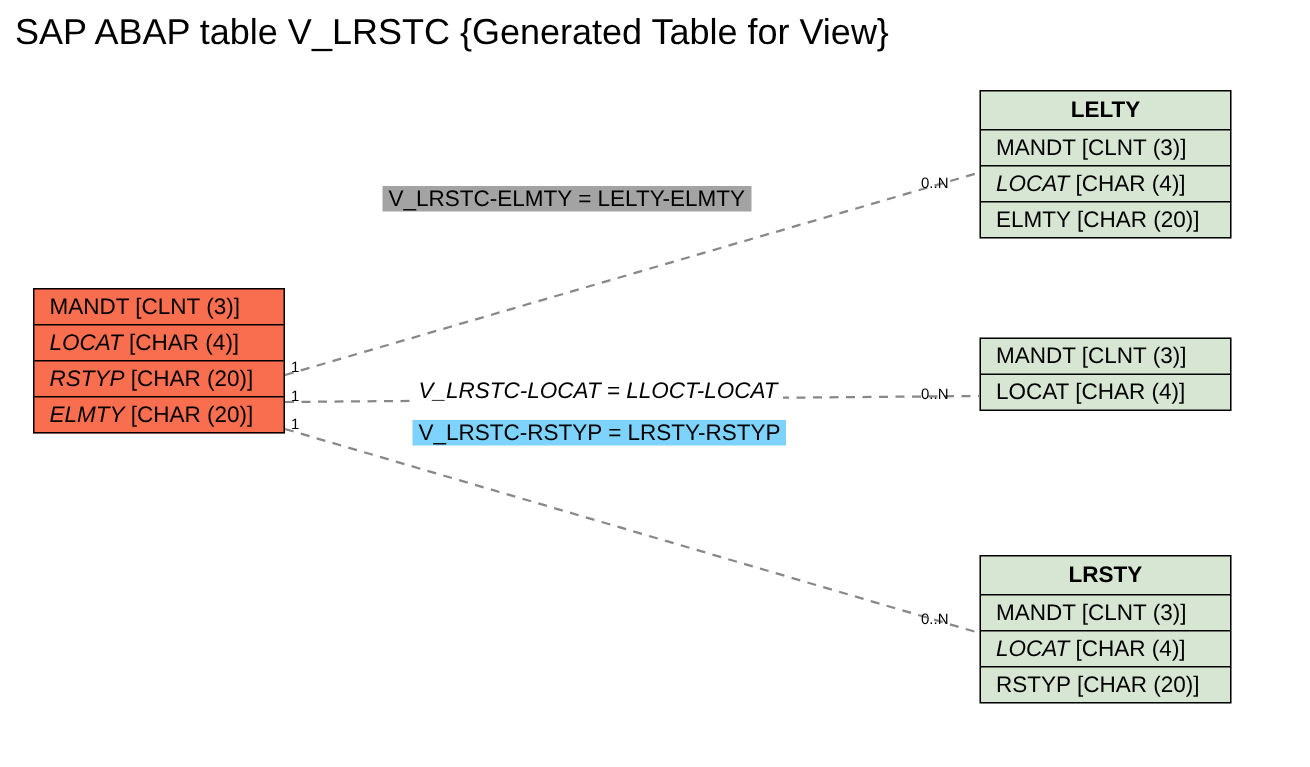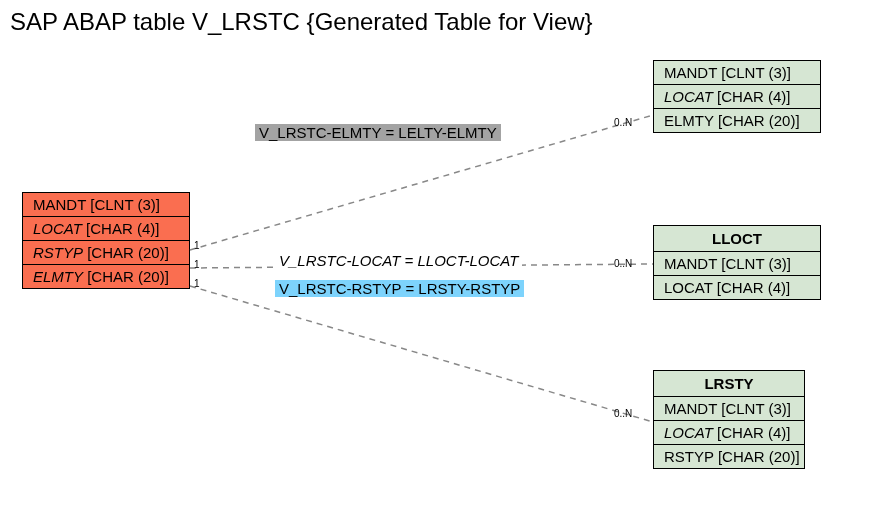--- a/index.html
+++ b/index.html
@@ -66,32 +66,32 @@
 <div class="title">SAP ABAP table V_LRSTC {Generated Table for View}</div>
 
 <div class="entity red" style="left:22px; top:192px; width:168px;">
   <div class="row"><span class="uk">MANDT</span> <span>[CLNT (3)]</span></div>
   <div class="row"><span class="uk ik">LOCAT</span> <span>[CHAR (4)]</span></div>
   <div class="row"><span class="uk ik">RSTYP</span> <span>[CHAR (20)]</span></div>
   <div class="row"><span class="uk ik">ELMTY</span> <span>[CHAR (20)]</span></div>
 </div>
 
 <div class="entity grn" style="left:653px; top:60px; width:168px;">
+  <div class="hdr">LELTY</div>
   <div class="row"><span class="uk">MANDT</span> <span>[CLNT (3)]</span></div>
   <div class="row"><span class="uk ik">LOCAT</span> <span>[CHAR (4)]</span></div>
   <div class="row"><span class="uk">ELMTY</span> <span>[CHAR (20)]</span></div>
 </div>
 
 <div class="entity grn" style="left:653px; top:225px; width:168px;">
-  <div class="hdr">LLOCT</div>
   <div class="row"><span class="uk">MANDT</span> <span>[CLNT (3)]</span></div>
   <div class="row"><span class="uk">LOCAT</span> <span>[CHAR (4)]</span></div>
 </div>
 
-<div class="entity grn" style="left:653px; top:370px; width:152px;">
+<div class="entity grn" style="left:653px; top:370px; width:168px;">
   <div class="hdr">LRSTY</div>
   <div class="row"><span class="uk">MANDT</span> <span>[CLNT (3)]</span></div>
   <div class="row"><span class="uk ik">LOCAT</span> <span>[CHAR (4)]</span></div>
   <div class="row"><span class="uk">RSTYP</span> <span>[CHAR (20)]</span></div>
 </div>
 
 <svg class="lines">
   <line x1="190" y1="250" x2="653" y2="115" stroke="#888" stroke-width="1.5" stroke-dasharray="6,5"></line>
   <line x1="190" y1="268" x2="653" y2="264" stroke="#888" stroke-width="1.5" stroke-dasharray="6,5"></line>
   <line x1="190" y1="286" x2="653" y2="422" stroke="#888" stroke-width="1.5" stroke-dasharray="6,5"></line>

